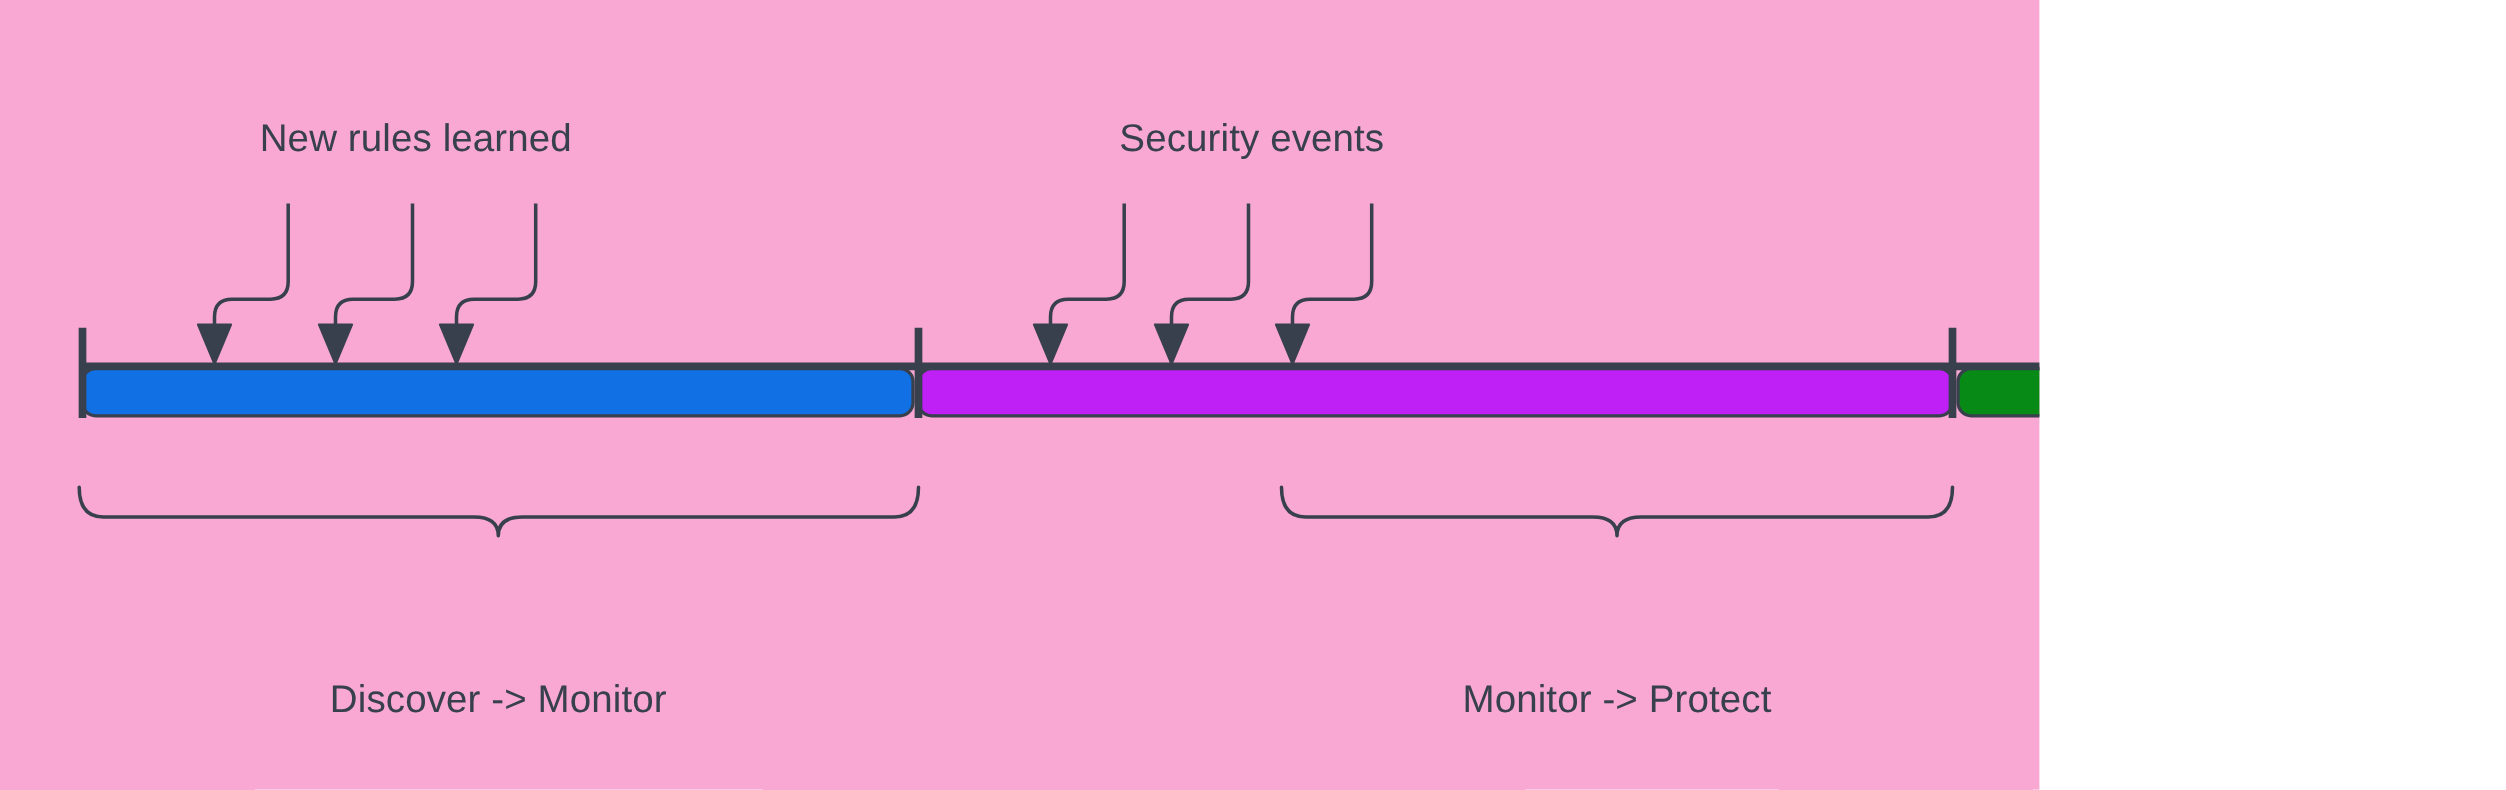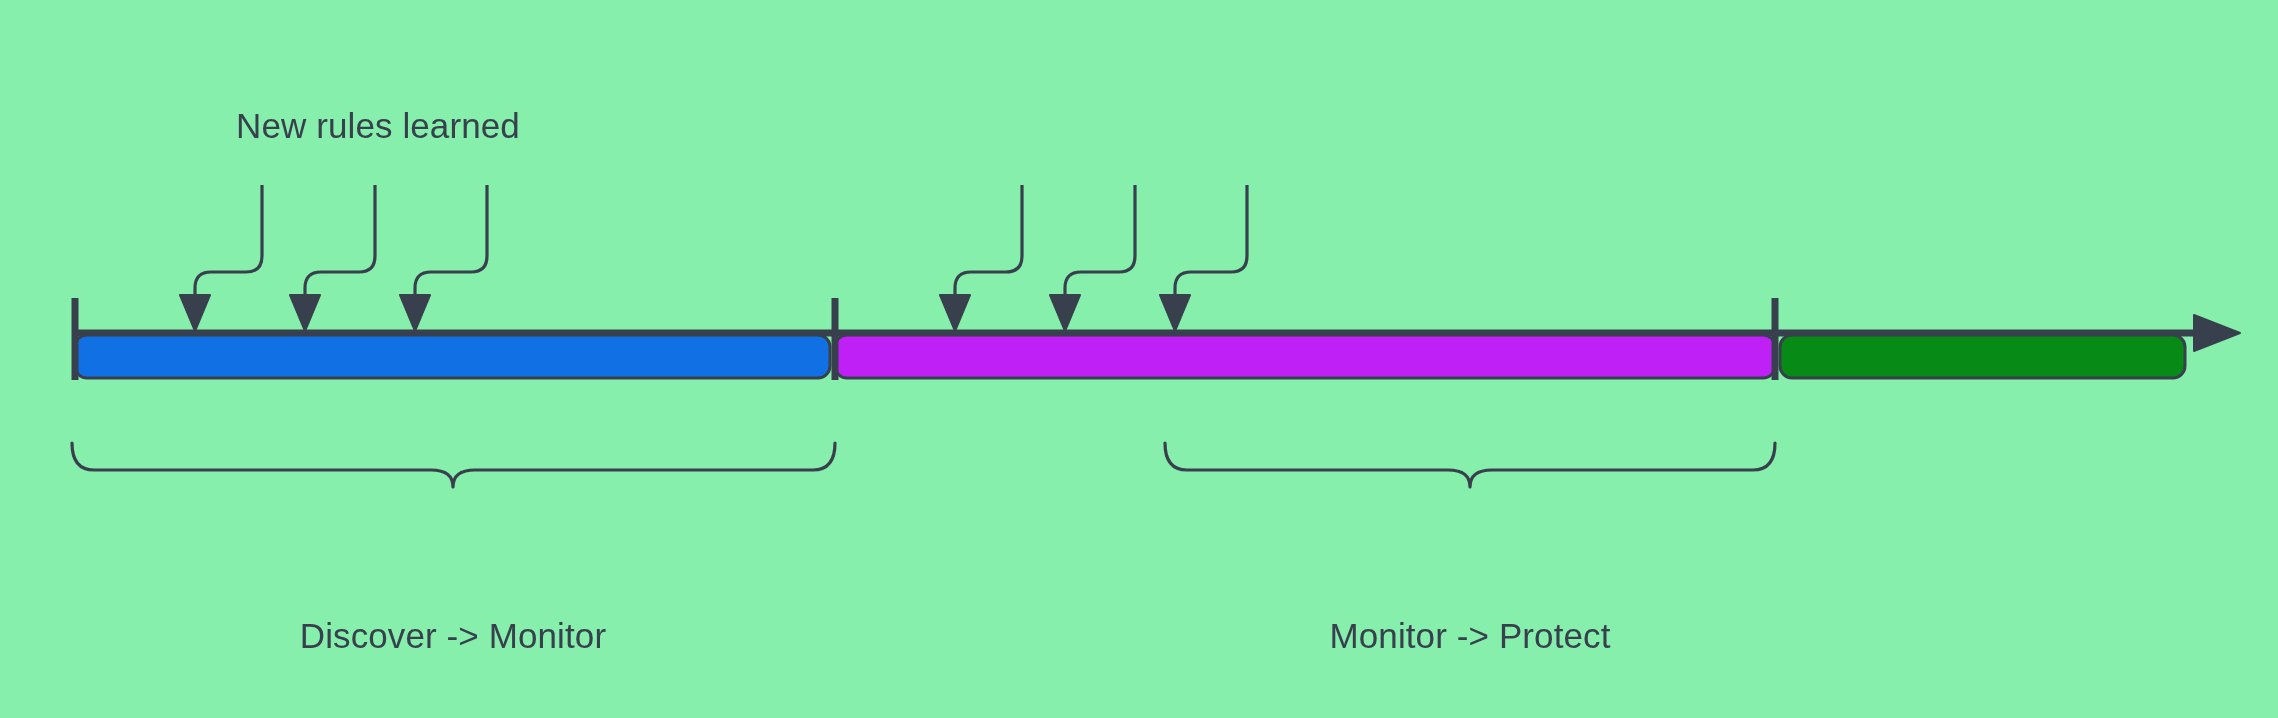--- a/index.html
+++ b/index.html
@@ -6,23 +6,23 @@
   html, body {
     margin: 0;
     padding: 0;
     background: #ffffff;
   }
   body {
     font-family: "Liberation Sans", sans-serif;
   }
   #stage {
     position: relative;
-    width: 2278px;
+    width: 1854px;
     height: 718px;
-    background: #86efac;
+    background: #f9a8d4;
     overflow: hidden;
   }
   #stage svg.layer {
     position: absolute;
     left: 0;
     top: 0;
     width: 2278px;
     height: 718px;
   }
   .diagram-text {
@@ -68,20 +68,21 @@
       <path d="M 1135 185 L 1135 256 Q 1135 272 1119 272 L 1081 272 Q 1065 272 1065 288 L 1065 295" fill="none" stroke="#38404D" stroke-width="3.2" stroke-linecap="butt" stroke-linejoin="round"></path>
       <path d="M 1050 295 L 1080 295 L 1065 331 Z" fill="#38404D" stroke="#38404D" stroke-width="2" stroke-linejoin="round"></path>
       <path d="M 1247 185 L 1247 256 Q 1247 272 1231 272 L 1191 272 Q 1175 272 1175 288 L 1175 295" fill="none" stroke="#38404D" stroke-width="3.2" stroke-linecap="butt" stroke-linejoin="round"></path>
       <path d="M 1160 295 L 1190 295 L 1175 331 Z" fill="#38404D" stroke="#38404D" stroke-width="2" stroke-linejoin="round"></path>
       <path d="M 72 443 Q 72 470 94 470 L 431 470 Q 453 470 453 487 Q 453 470 475 470 L 813 470 Q 835 470 835 443" fill="none" stroke="#38404D" stroke-width="3.2" stroke-linecap="round" stroke-linejoin="round"></path>
       <path d="M 1165 443 Q 1165 470 1187 470 L 1448 470 Q 1470 470 1470 487 Q 1470 470 1492 470 L 1753 470 Q 1775 470 1775 443" fill="none" stroke="#38404D" stroke-width="3.2" stroke-linecap="round" stroke-linejoin="round"></path>
     </svg>
 
   <div class="diagram-text event-label" id="label-new-rules-learned" style="left: -222px; top: 105px; width: 1200px; transform: none;">New rules learned</div>
 
+  <div class="diagram-text event-label" id="label-security-events" style="left: 538px; top: 105px; width: 1200px; transform: none;">Security events</div>
 
   <div class="diagram-text timer-label" id="label-timer-1" style="left: -147px; top: 530px; width: 1200px; transform: none;">
     <div>Discover -&gt; Monitor</div>
     
   </div>
 
   <div class="diagram-text timer-label" id="label-timer-2" style="left: 870px; top: 530px; width: 1200px; transform: none;">
     <div>Monitor -&gt; Protect</div>
     
   </div>

